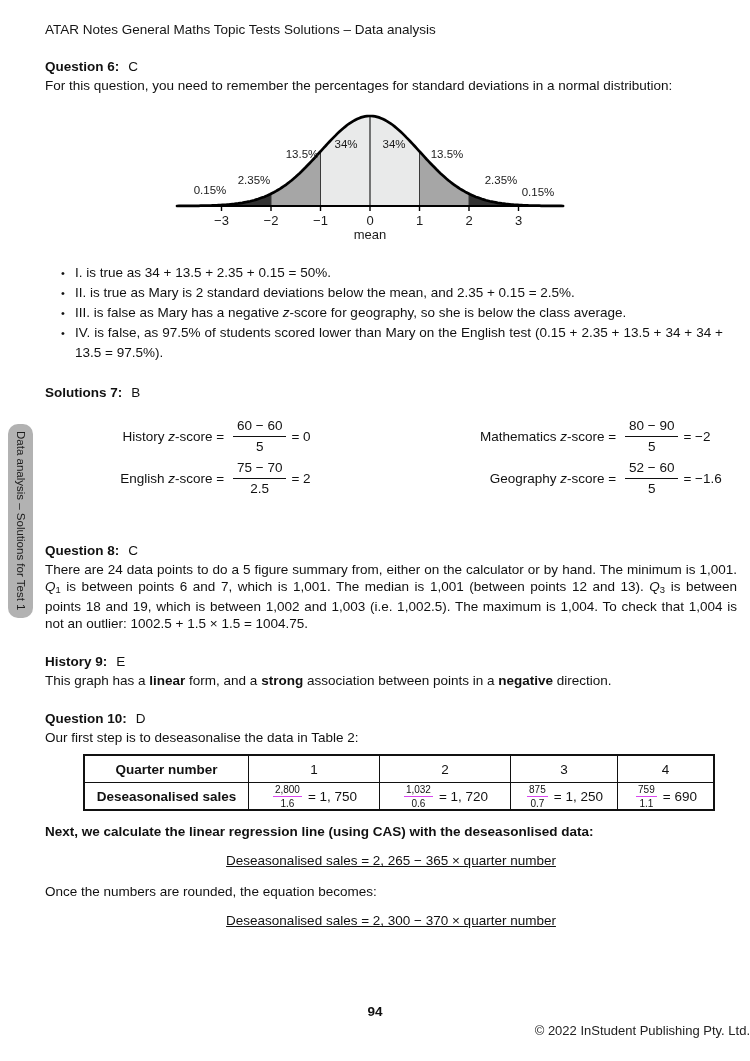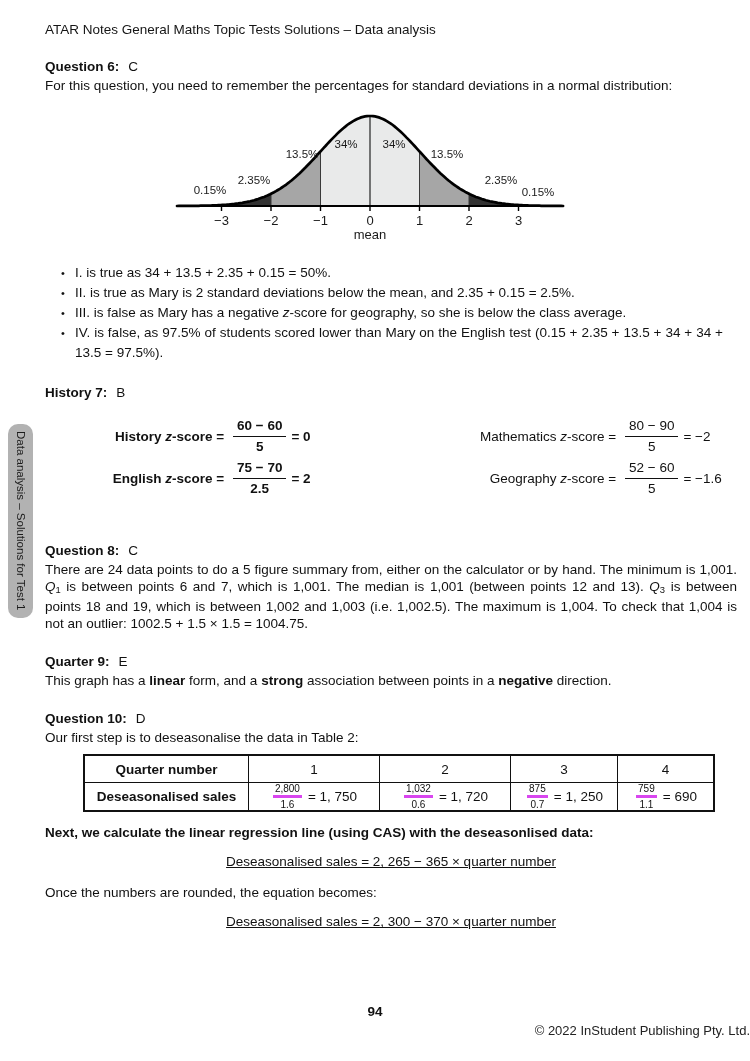--- a/index.html
+++ b/index.html
@@ -24,36 +24,36 @@
   .bullet-dot{width:14px;padding-left:16px;flex:0 0 auto;font-size:11px;}
   .bullet-text{flex:1;text-align:justify;padding-right:14px;}
   
   .formula-row{display:flex;justify-content:center;align-items:center;margin-top:12px;}
   .frac{display:inline-flex;flex-direction:column;align-items:center;vertical-align:middle;margin:0 5px;line-height:16px;}
   .frac .num{padding:0 4px 2px;border-bottom:1.4px solid #111;}
   .frac .den{padding-top:2px;}
   
   .zgrid{display:flex;margin-top:18px;}
   .zcol{display:flex;flex-direction:column;gap:5px;}
-  .zcol-left{margin-left:55px;width:292px;font-weight:bold;}
+  .zcol-left{margin-left:55px;width:292px;}
   .zcol-right{margin-left:60px;}
   .zrow{display:flex;align-items:center;}
   .zlabel{text-align:right;white-space:pre;}
   .zcol-left .zlabel{width:128px;}
   .zcol-right .zlabel{width:168px;}
   .zresult{white-space:pre;}
   
   table.q10-table{border-collapse:collapse;margin:8px 0 0 38px;}
   .q10-table td{border:1.5px solid #111;height:26px;text-align:center;vertical-align:middle;padding:0 4px;}
   .q10-table{border:2px solid #111;padding-left:22px;}
   .q10-table .lab{font-weight:bold;width:155px;}
   .c1{width:122px;} .c2{width:122px;} .c3{width:98px;} .c4{width:87px;}
   .cellflex{display:flex;justify-content:center;align-items:center;gap:4px;}
   .frac-sm{font-size:10px;line-height:11px;margin:0 2px;}
-  .frac-sm .num{padding:0 2px 1px;border-bottom:3px solid #d946ef;}
+  .frac-sm .num{padding:0 2px 1px;border-bottom:1px solid #d946ef;}
   .frac-sm .den{padding-top:1px;}
   .eq-center{text-align:center;margin-top:12px;line-height:17px;text-decoration:underline;}
   .after-table{margin-top:12px;font-weight:bold;}
   .mid-text{margin-top:14px;}
   
   .footer{position:absolute;left:0;top:1004px;width:750px;text-align:center;}
   .footer .pageno{font-weight:bold;font-size:13.5px;}
   .footer .copy{font-size:13px;margin-top:4px;color:#222;text-align:right;}
   
   .side-tab{
@@ -137,21 +137,21 @@
       <span class="bullet-dot">•</span>
       <span class="bullet-text"><span>III. is false as Mary has a negative </span><span class="it">z</span><span>-score for geography, so she is below the class average.</span></span>
     </div>
     <div class="bullet-row">
       <span class="bullet-dot">•</span>
       <span class="bullet-text"><span>IV. is false, as 97.5% of students scored lower than Mary on the English test (0.15 + 2.35 + 13.5 + 34 + 34 + 13.5 = 97.5%).</span></span>
     </div>
   </div>
 
   <div class="qheading">
-    <span>History 7:</span><span class="ans">B</span>
+    <span>Solutions 7:</span><span class="ans">B</span>
   </div>
 
 
   <div class="zgrid">
     <div class="zcol zcol-left">
       <div class="zrow">
         <span class="zlabel"><span>History </span><span class="it">z</span><span>-score = </span></span>
         <span class="frac">
             <div class="num">60 − 60</div>
             <div class="den">5</div>
@@ -186,21 +186,21 @@
       </div>
     </div>
   </div>
 
   <div class="qheading q8-top">
     <span>Question 8:</span><span class="ans">C</span>
   </div>
   <div class="para"><span>There are 24 data points to do a 5 figure summary from, either on the calculator or by hand. The minimum is 1,001. </span><span class="it">Q</span><span class="sub">1</span><span> is between points 6 and 7, which is 1,001. The median is 1,001 (between points 12 and 13). </span><span class="it">Q</span><span class="sub">3</span><span> is between points 18 and 19, which is between 1,002 and 1,003 (i.e. 1,002.5). The maximum is 1,004. To check that 1,004 is not an outlier: 1002.5 + 1.5 × 1.5 = 1004.75.</span></div>
 
   <div class="qheading">
-    <span>Quarter 9:</span><span class="ans">E</span>
+    <span>History 9:</span><span class="ans">E</span>
   </div>
   <div class="para"><span>This graph has a </span><span class="bd">linear</span><span> form, and a </span><span class="bd">strong</span><span> association between points in a </span><span class="bd">negative</span><span> direction.</span></div>
 
   <div class="qheading">
     <span>Question 10:</span><span class="ans">D</span>
   </div>
   <div class="para">Our first step is to deseasonalise the data in Table 2:</div>
 
   <table class="q10-table">
     <tbody>

